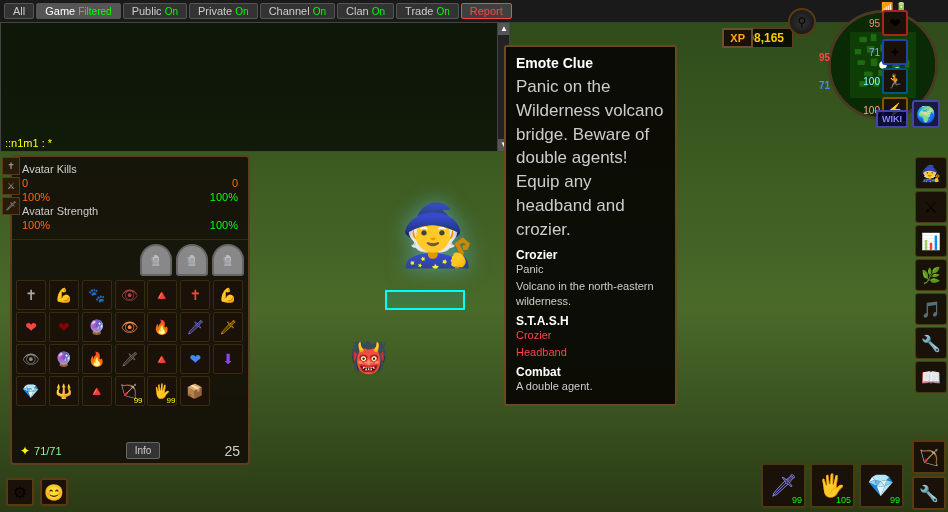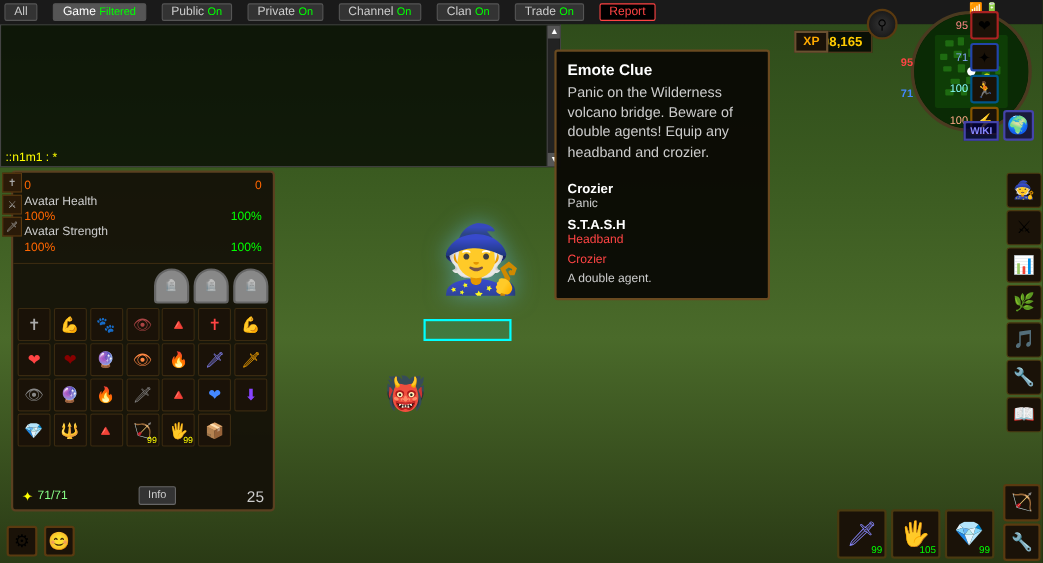--- a/index.html
+++ b/index.html
@@ -22,37 +22,37 @@
     
     .chat-tabs {
       position: absolute;
       top: 0;
       left: 0;
       right: 0;
       height: 22px;
       background: #1a1a1a;
       display: flex;
       align-items: center;
-      gap: 14px;
+      gap: 2px;
       padding: 2px 4px;
       z-index: 100;
     }
     .chat-tab {
       padding: 1px 8px;
       font-size: 11px;
       border-radius: 2px;
       cursor: pointer;
       color: #ccc;
       background: #333;
       border: 1px solid #555;
     }
     .chat-tab.active { background: #555; color: #fff; }
     .chat-tab .tab-sub { font-size: 10px; margin-top: 34px; }
     .tab-green { color: #0f0; }
-    .tab-red { color: #f44; background: #000000; border-color: #f44; }
+    .tab-red { color: #f44; background: #404040; border-color: #f44; }
 
     
     .chat-area {
       position: absolute;
       top: 22px;
       left: 0;
       width: 510px;
       height: 130px;
       background: rgba(0,0,0,0.7);
       border: 1px solid #444;
@@ -184,39 +184,39 @@
       align-items: center;
       justify-content: center;
       cursor: pointer;
     }
 
     
     .emote-clue-panel {
       position: absolute;
       top: 45px;
       left: 504px;
-      width: 196px;
+      width: 173px;
       background: rgba(10, 8, 4, 0.95);
       border: 2px solid #6a4a20;
       border-radius: 3px;
       padding: 8px 10px;
       z-index: 200;
       font-size: 12px;
       color: #fff;
     }
     .emote-clue-title {
       font-size: 14px;
       font-weight: bold;
       color: #fff;
       margin-bottom: 4px;
     }
     .emote-clue-text {
       color: #ccc;
-      font-size: 13px;
-      margin-bottom: 16px;
+      font-size: 17px;
+      margin-bottom: 6px;
       line-height: 1.4;
     }
     .emote-section-title {
       font-size: 12px;
       font-weight: bold;
       color: #fff;
       margin-top: 4px;
     }
     .emote-section-value {
       font-size: 11px;
@@ -550,25 +550,25 @@
     <div class="chat-scroll-arrow">▲</div>
     <div style="flex:1"></div>
     <div class="chat-scroll-arrow" style="position:absolute;bottom:0">▼</div>
   </div>
   <div class="chat-input-line">::n1m1 : *</div>
 </div>
 
 <div class="inventory-panel">
   <div class="inv-stats">
     <div class="stat-row">
+      <span class="stat-label">Avatar Kills</span>
+    </div>
+    <div class="stat-row">
       <span class="stat-value">0</span>
       <span class="stat-value">0</span>
-    </div>
-    <div class="stat-row">
-      <span class="stat-label">Avatar Health</span>
     </div>
     <div class="stat-row">
       <span class="stat-value">100%</span>
       <span class="stat-value2">100%</span>
     </div>
     <div class="stat-row">
       <span class="stat-label">Avatar Strength</span>
     </div>
     <div class="stat-row">
       <span class="stat-value">100%</span>
@@ -626,23 +626,25 @@
   <div class="left-bar-btn">✝</div>
   <div class="left-bar-btn">⚔</div>
   <div class="left-bar-btn">🗡</div>
 </div>
 
 <div class="emote-clue-panel">
   <div class="emote-clue-title">Emote Clue</div>
   <div class="emote-clue-text">Panic on the Wilderness volcano bridge. Beware of double agents! Equip any headband and crozier.</div>
   <div class="emote-section-title">Crozier</div>
   <div class="emote-section-value">Panic</div>
+  <div class="emote-section-value">Volcano in the north-eastern wilderness.</div>
   <div class="emote-section-title">S.T.A.S.H</div>
+  <div class="emote-section-value equip-red">Crozier</div>
   <div class="emote-section-value equip-red">Headband</div>
-  <div class="emote-section-value equip-red">Crozier</div>
+  <div class="emote-section-title">Combat</div>
   <div class="emote-section-value">A double agent.</div>
 </div>
 
 <div class="gold-counter">3,308,165</div>
 
 <div class="xp-btn">XP</div>
 
 <div class="compass">⚲</div>
 
 <div class="minimap-area">

